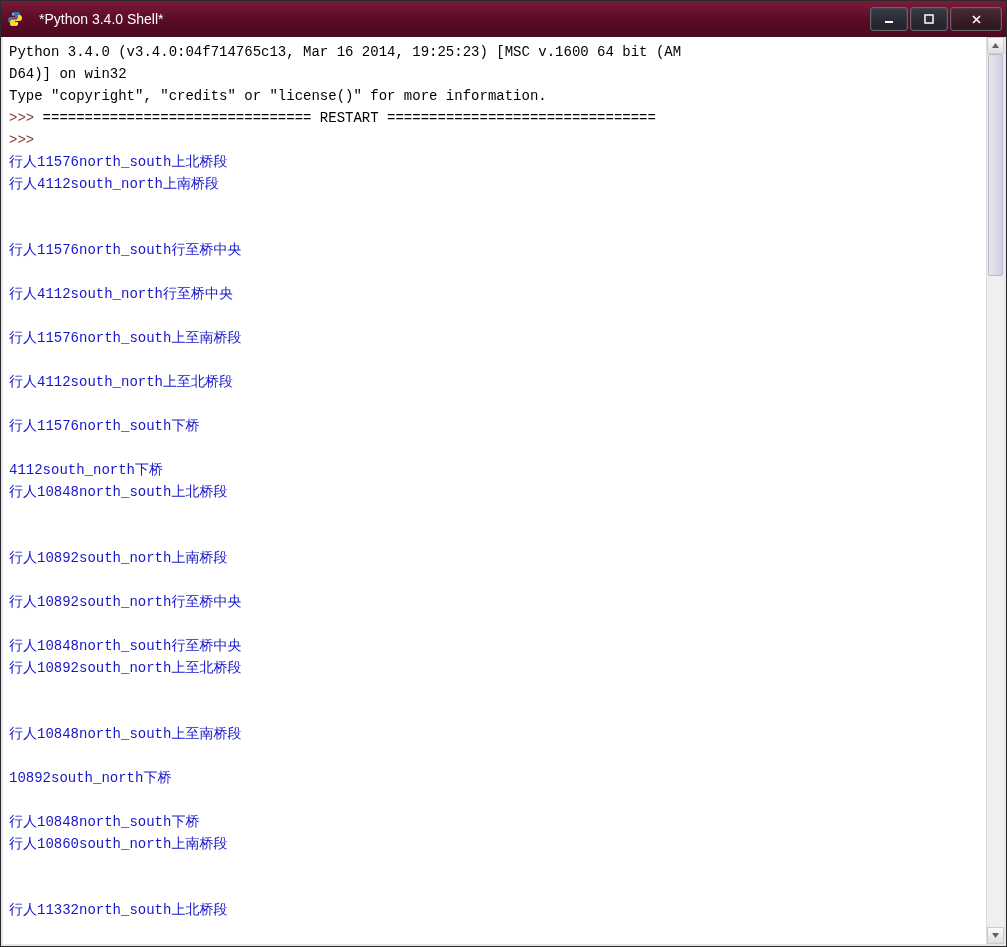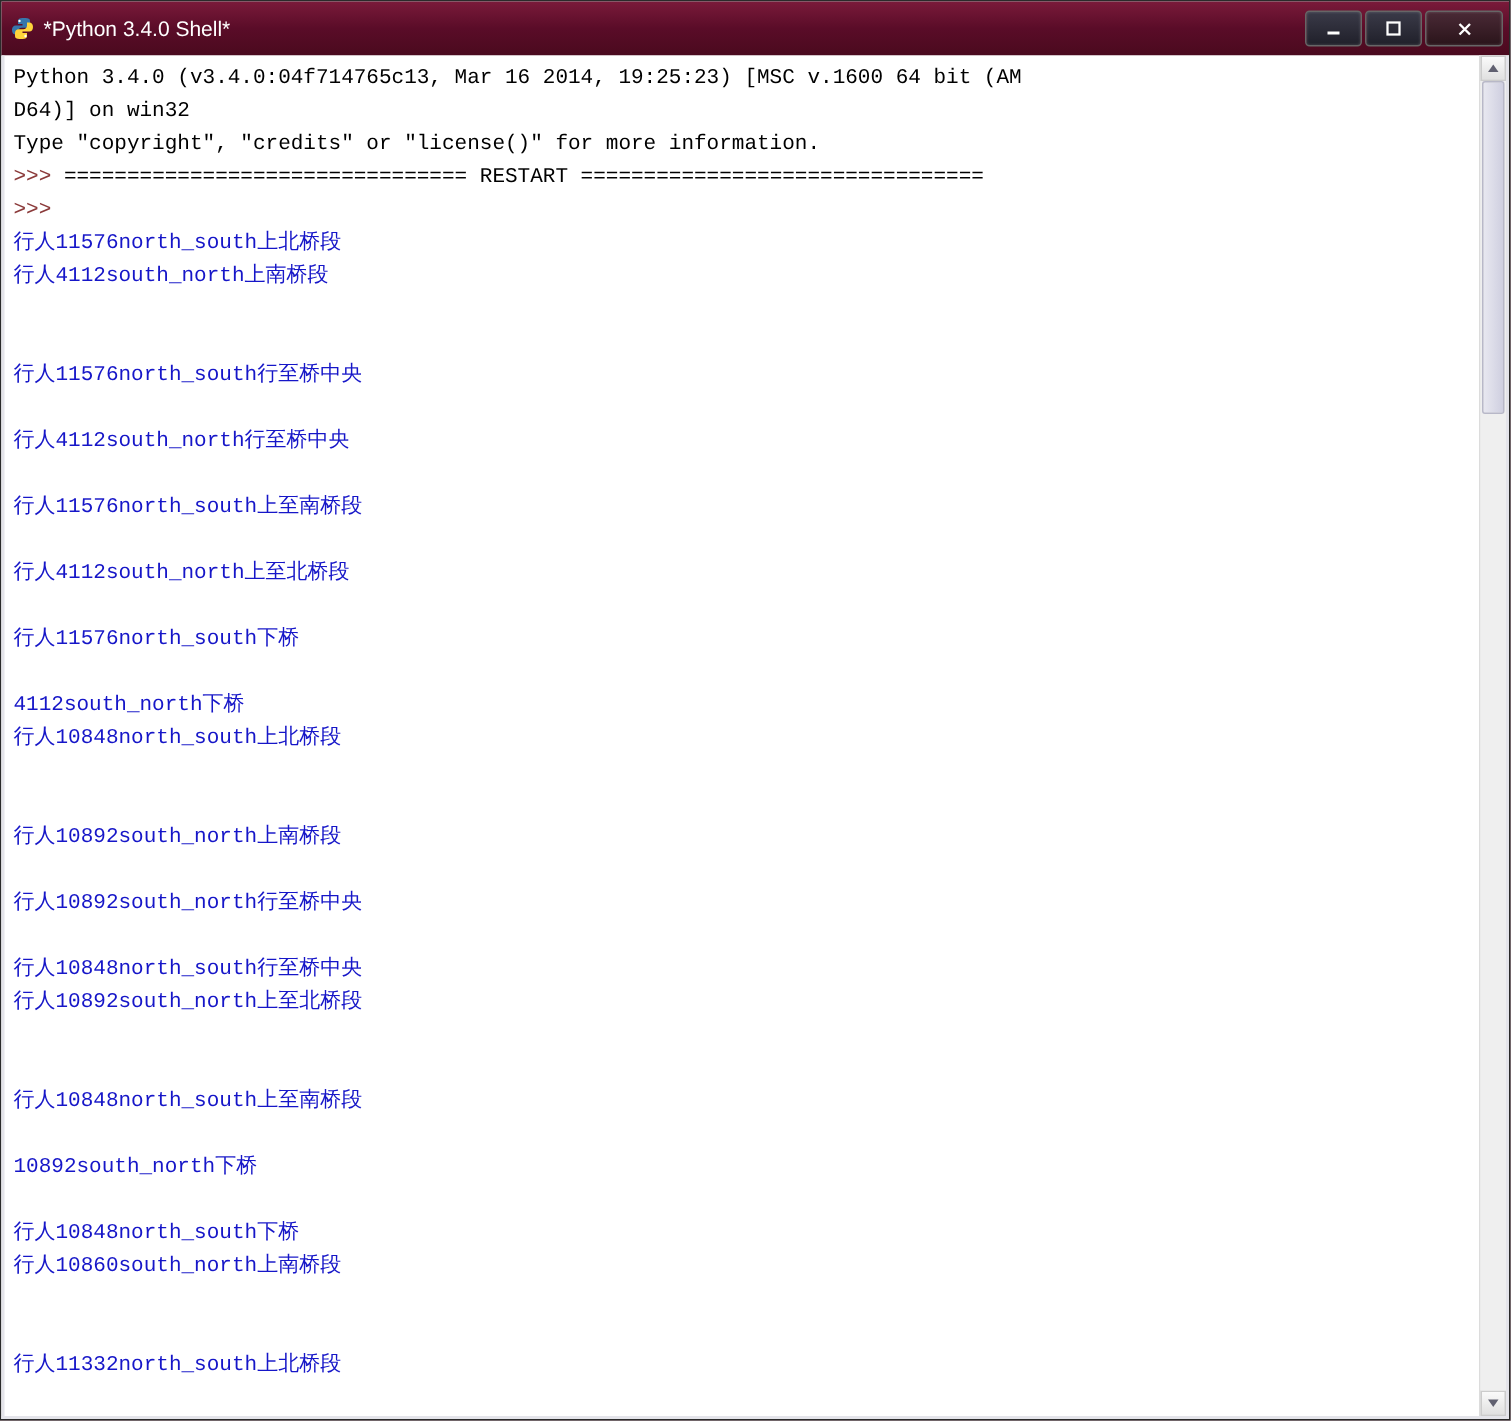--- a/index.html
+++ b/index.html
@@ -29,21 +29,21 @@
     display: flex;
     align-items: center;
     justify-content: space-between;
     padding: 0 4px 0 6px;
     color: #fff;
     font-size: 14px;
   }
   .titlebar-left {
     display: flex;
     align-items: center;
-    gap: 6px;
+    gap: 16px;
   }
   .app-icon {
     width: 16px;
     height: 16px;
     display: inline-flex;
     align-items: center;
     justify-content: center;
   }
   .window-controls {
     display: flex;

